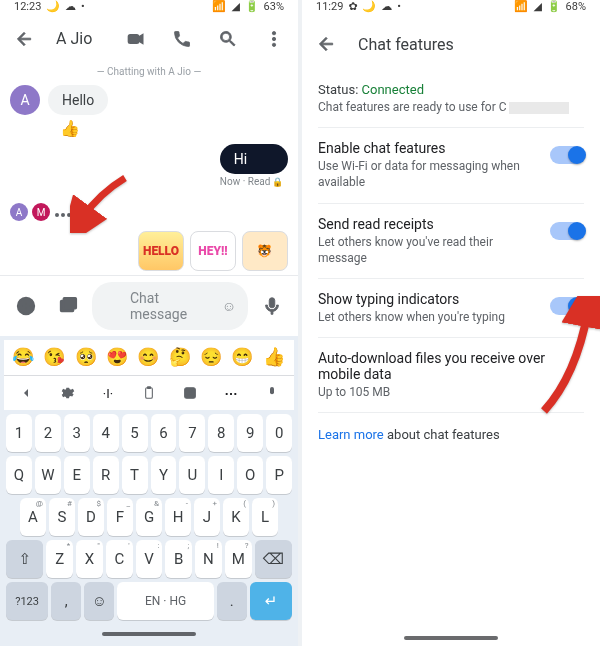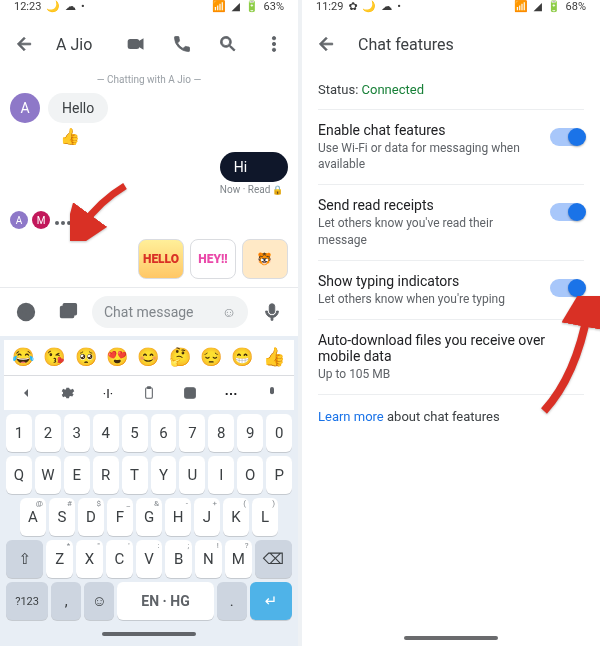--- a/index.html
+++ b/index.html
@@ -117,21 +117,21 @@
   .compose {
     display:flex; align-items:center; gap:6px;
     padding: 6px 8px;
     border-top:1px solid #e8eaed;
   }
   .compose .field {
     flex:1; background:#f1f3f4; border-radius:20px;
     padding:8px 12px; color:#80868b; font-size:14px;
     display:flex; align-items:center;
   }
-  .compose .field span:first-child{ flex:1; }
+  .compose .field span:first-child{ flex:1;margin-left:26px; }
   .compose svg { width:22px; height:22px; fill:#5f6368; }
 
   
   .keyboard {
     background:#e8eef5;
     padding: 4px 4px 10px;
     user-select:none;
   }
   .emojirow {
     display:flex; justify-content:space-around;
@@ -155,21 +155,21 @@
     box-shadow:0 1px 0 rgba(0,0,0,.15);
     height:38px;
     display:flex; flex-direction:column; align-items:center; justify-content:center;
     font-size:15px; color:#3c4043;
     position:relative;
   }
   .key .sup { position:absolute; top:1px; right:3px; font-size:8px; color:#80868b;}
   .key.dark { background:#cdd5e0; }
   .key.wide { flex: 1.4; }
   .key.enter { background:#4fb3e8; color:#fff; flex:1.4;}
-  .key.space { flex:3.2; font-size:14px; color:#5f6368;font-weight:bold;}
+  .key.space { flex:3.2; font-size:12px; color:#5f6368;}
   .gesturebar {
     height:12px; display:flex; justify-content:center; align-items:flex-end;
   }
   .gesturebar::after{
     content:""; width:94px; height:4px; border-radius:3px; background:#202124aa;
   }
 
   
   .setpage { flex:1; padding: 4px 16px; font-size:13px; color:#3c4043; overflow:hidden;}
   .section { padding: 12px 0; border-bottom:1px solid #eceef0; display:flex; align-items:flex-start;}
@@ -491,20 +491,23 @@
     <div class="title">Chat features</div>
   </div>
 
   <div class="setpage" style="position:relative;">
     <div class="section" style="border-bottom:1px solid #eceef0;">
       <div class="txt">
         <div class="status-line">
           <span>Status:</span>
           <span class="connected">Connected</span>
         </div>
+        <div class="sub">
+          <span>Chat features are ready to use for C</span><span class="redact"></span>
+        </div>
       </div>
     </div>
 
     <div class="section">
       <div class="txt">
         <div class="ttl">Enable chat features</div>
         <div class="sub">Use Wi-Fi or data for messaging when available</div>
       </div>
       <div class="toggle"></div>
     </div>

